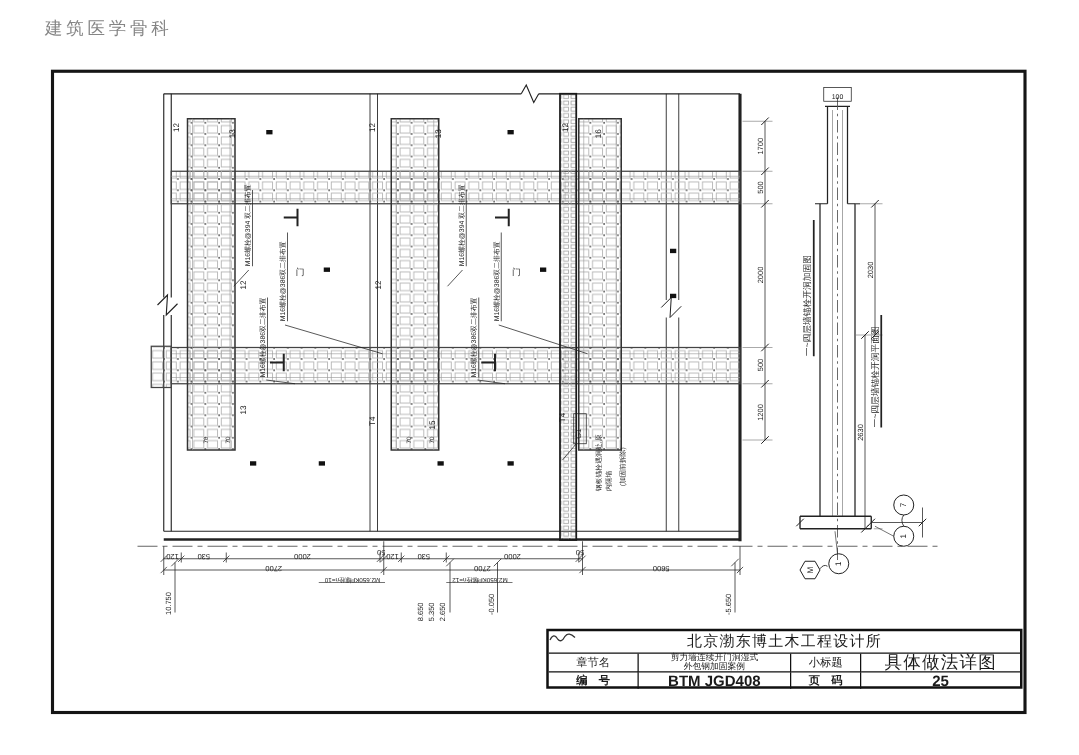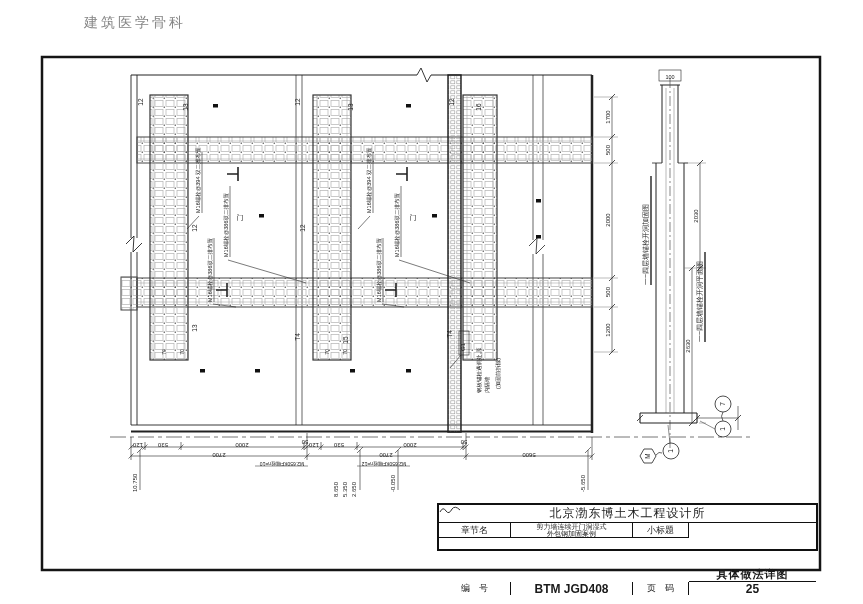--- a/index.html
+++ b/index.html
@@ -1,34 +1,34 @@
 <!DOCTYPE html>
 <html><head>
 <meta charset="utf-8">
 <style>
   html,body{margin:0;padding:0;background:#fff;}
   .page{position:relative;width:863px;height:604px;background:#ffffff;
         font-family:"Liberation Sans",sans-serif;color:#1a1a1a;overflow:hidden;}
   .hdr{position:absolute;left:36px;top:14px;font-family:"Liberation Serif",serif;
-       font-size:14px;color:#858585;letter-spacing:3px;margin-left:48px;}
+       font-size:14px;color:#858585;letter-spacing:3px;}
   svg{position:absolute;left:0;top:0;}
   svg text{font-family:"Liberation Sans",sans-serif;fill:#1a1a1a;}
   
   .tb{position:absolute;left:437px;top:503px;width:381px;height:48px;
       border:2px solid #111;box-sizing:border-box;background:#fff;font-size:9px;}
   .tb-row1{height:17px;border-bottom:1px solid #111;display:flex;align-items:center;justify-content:center;gap:6px;}
   .tb-company{font-size:12px;letter-spacing:1px;font-family:Liberation Sans, sans-serif;text-align:right;}
   .tb-grid{display:grid;grid-template-columns:72px 122px 56px 1fr;}
   .tb-grid > div{border-right:1px solid #111;border-bottom:1px solid #111;
       display:flex;align-items:center;justify-content:center;text-align:center;box-sizing:border-box;}
   .tb-grid > div:nth-child(4n){border-right:none;}
   .tb-grid > div:nth-child(n+5){border-bottom:none;}
-  .r2{height:15px;} .r3{height:13px;}
+  .r2{height:15px;} .r3{height:13px;font-weight:bold;}
   .small2{font-size:7px;line-height:7.5px;}
-  .big{font-size:11px;font-weight:700;letter-spacing:1px;margin-top:44px;}
+  .big{font-size:14px;font-weight:400;letter-spacing:1px;}
   .num{font-size:12px;font-weight:700;}
 </style>
 </head>
 <body>
 
 <div class="page">
 
   <div class="hdr">建筑医学骨科</div>
 
   <svg width="863" height="604" viewBox="0 0 863 604">

